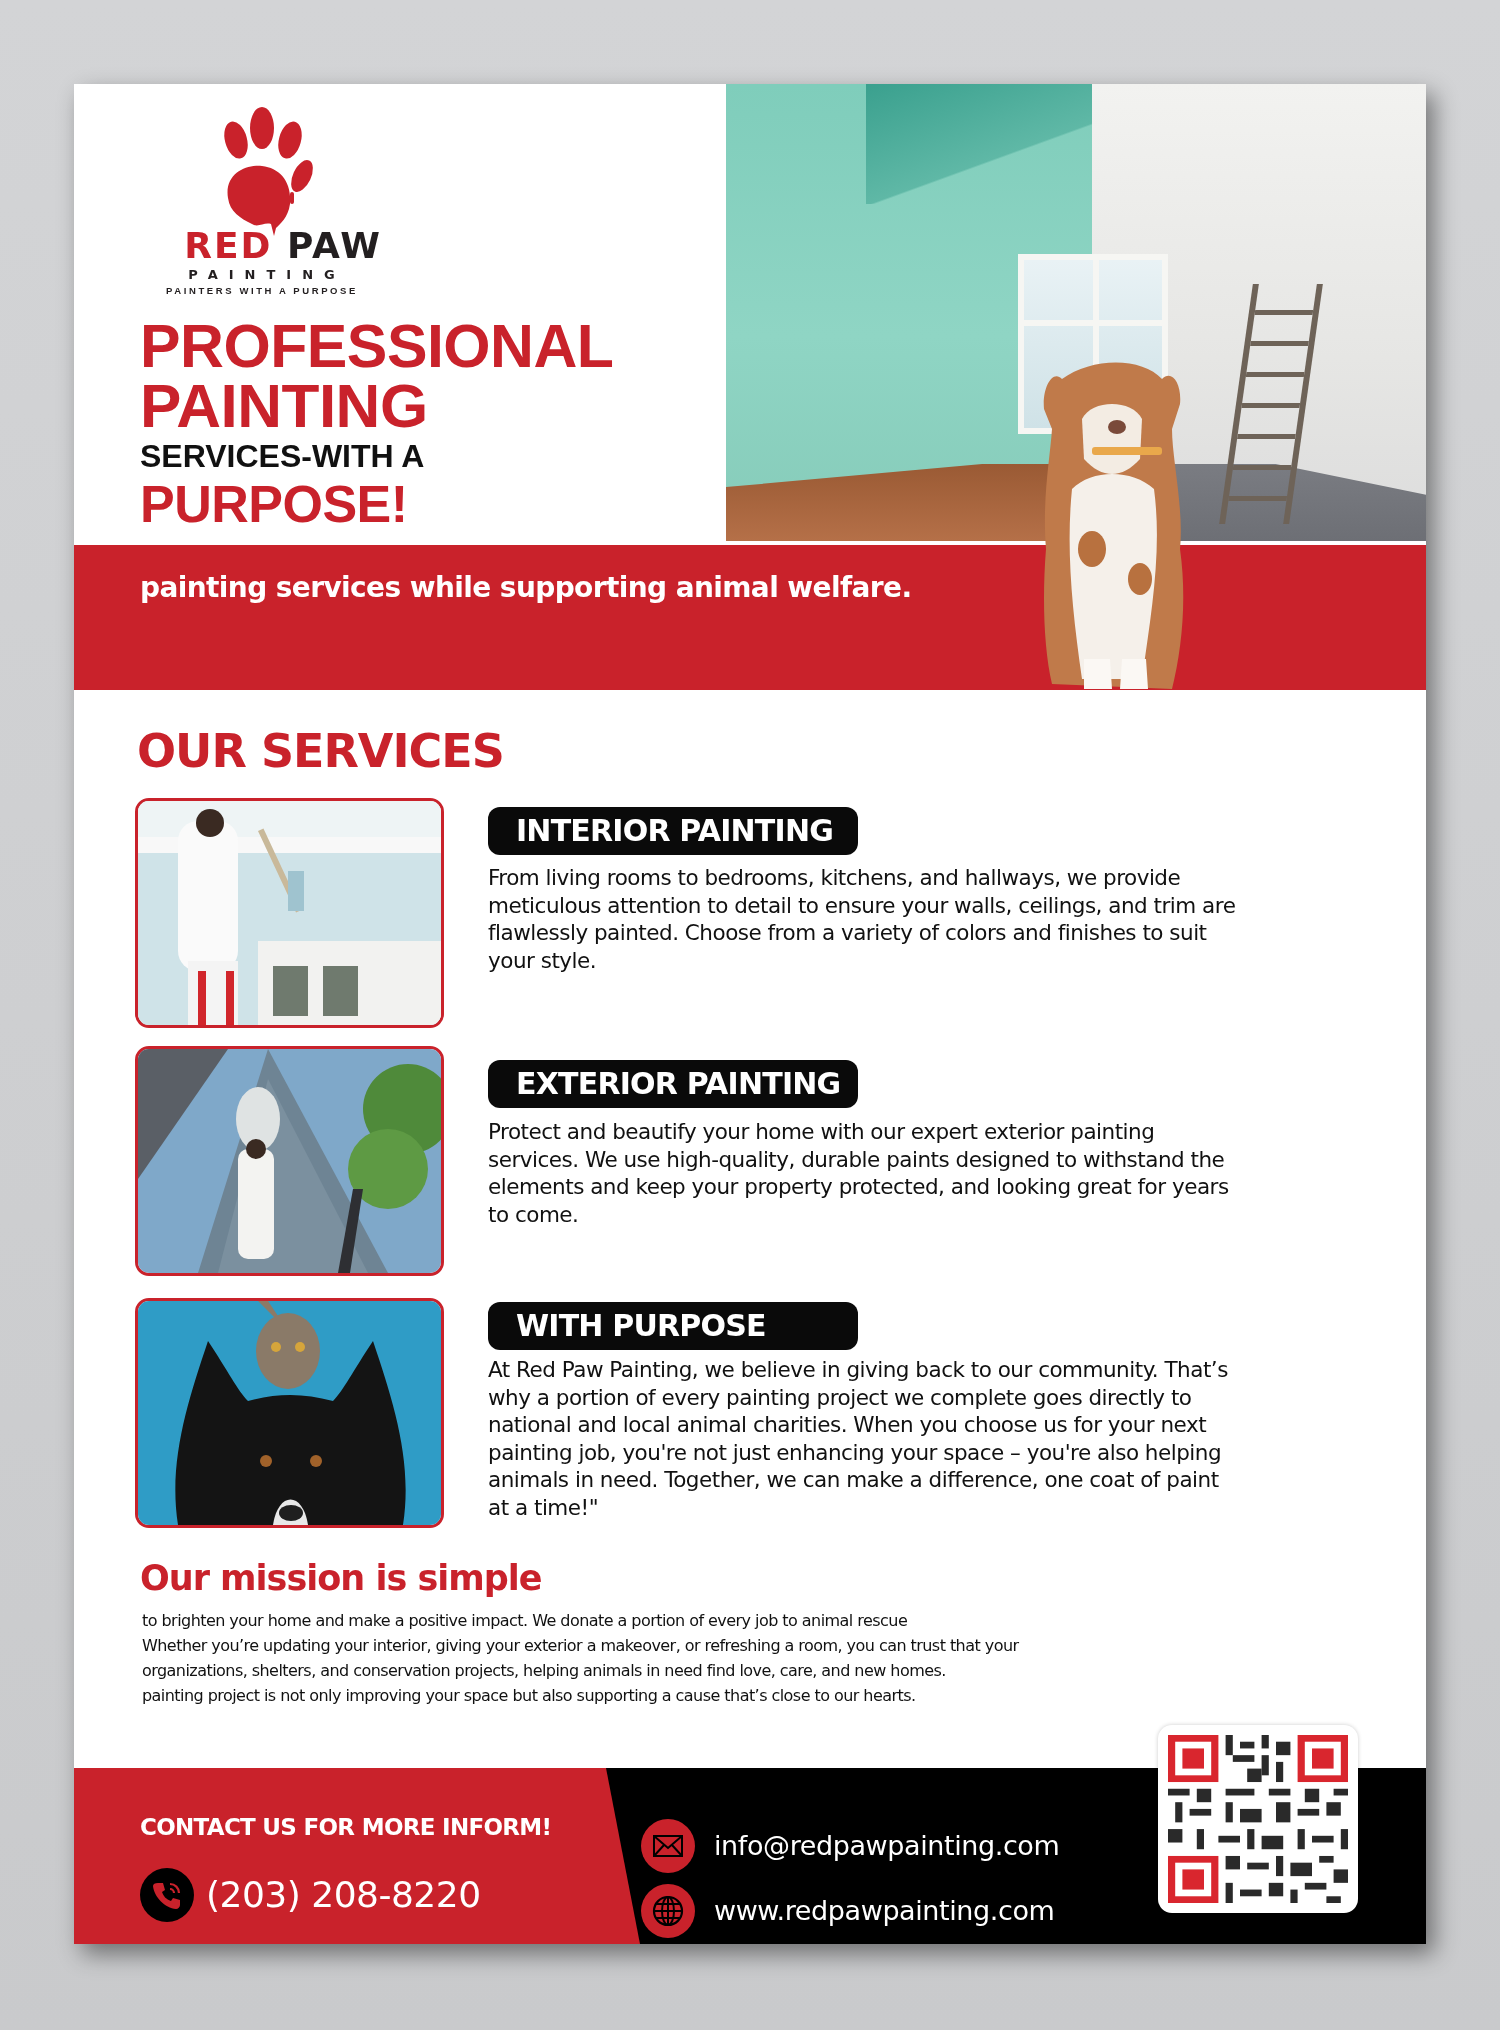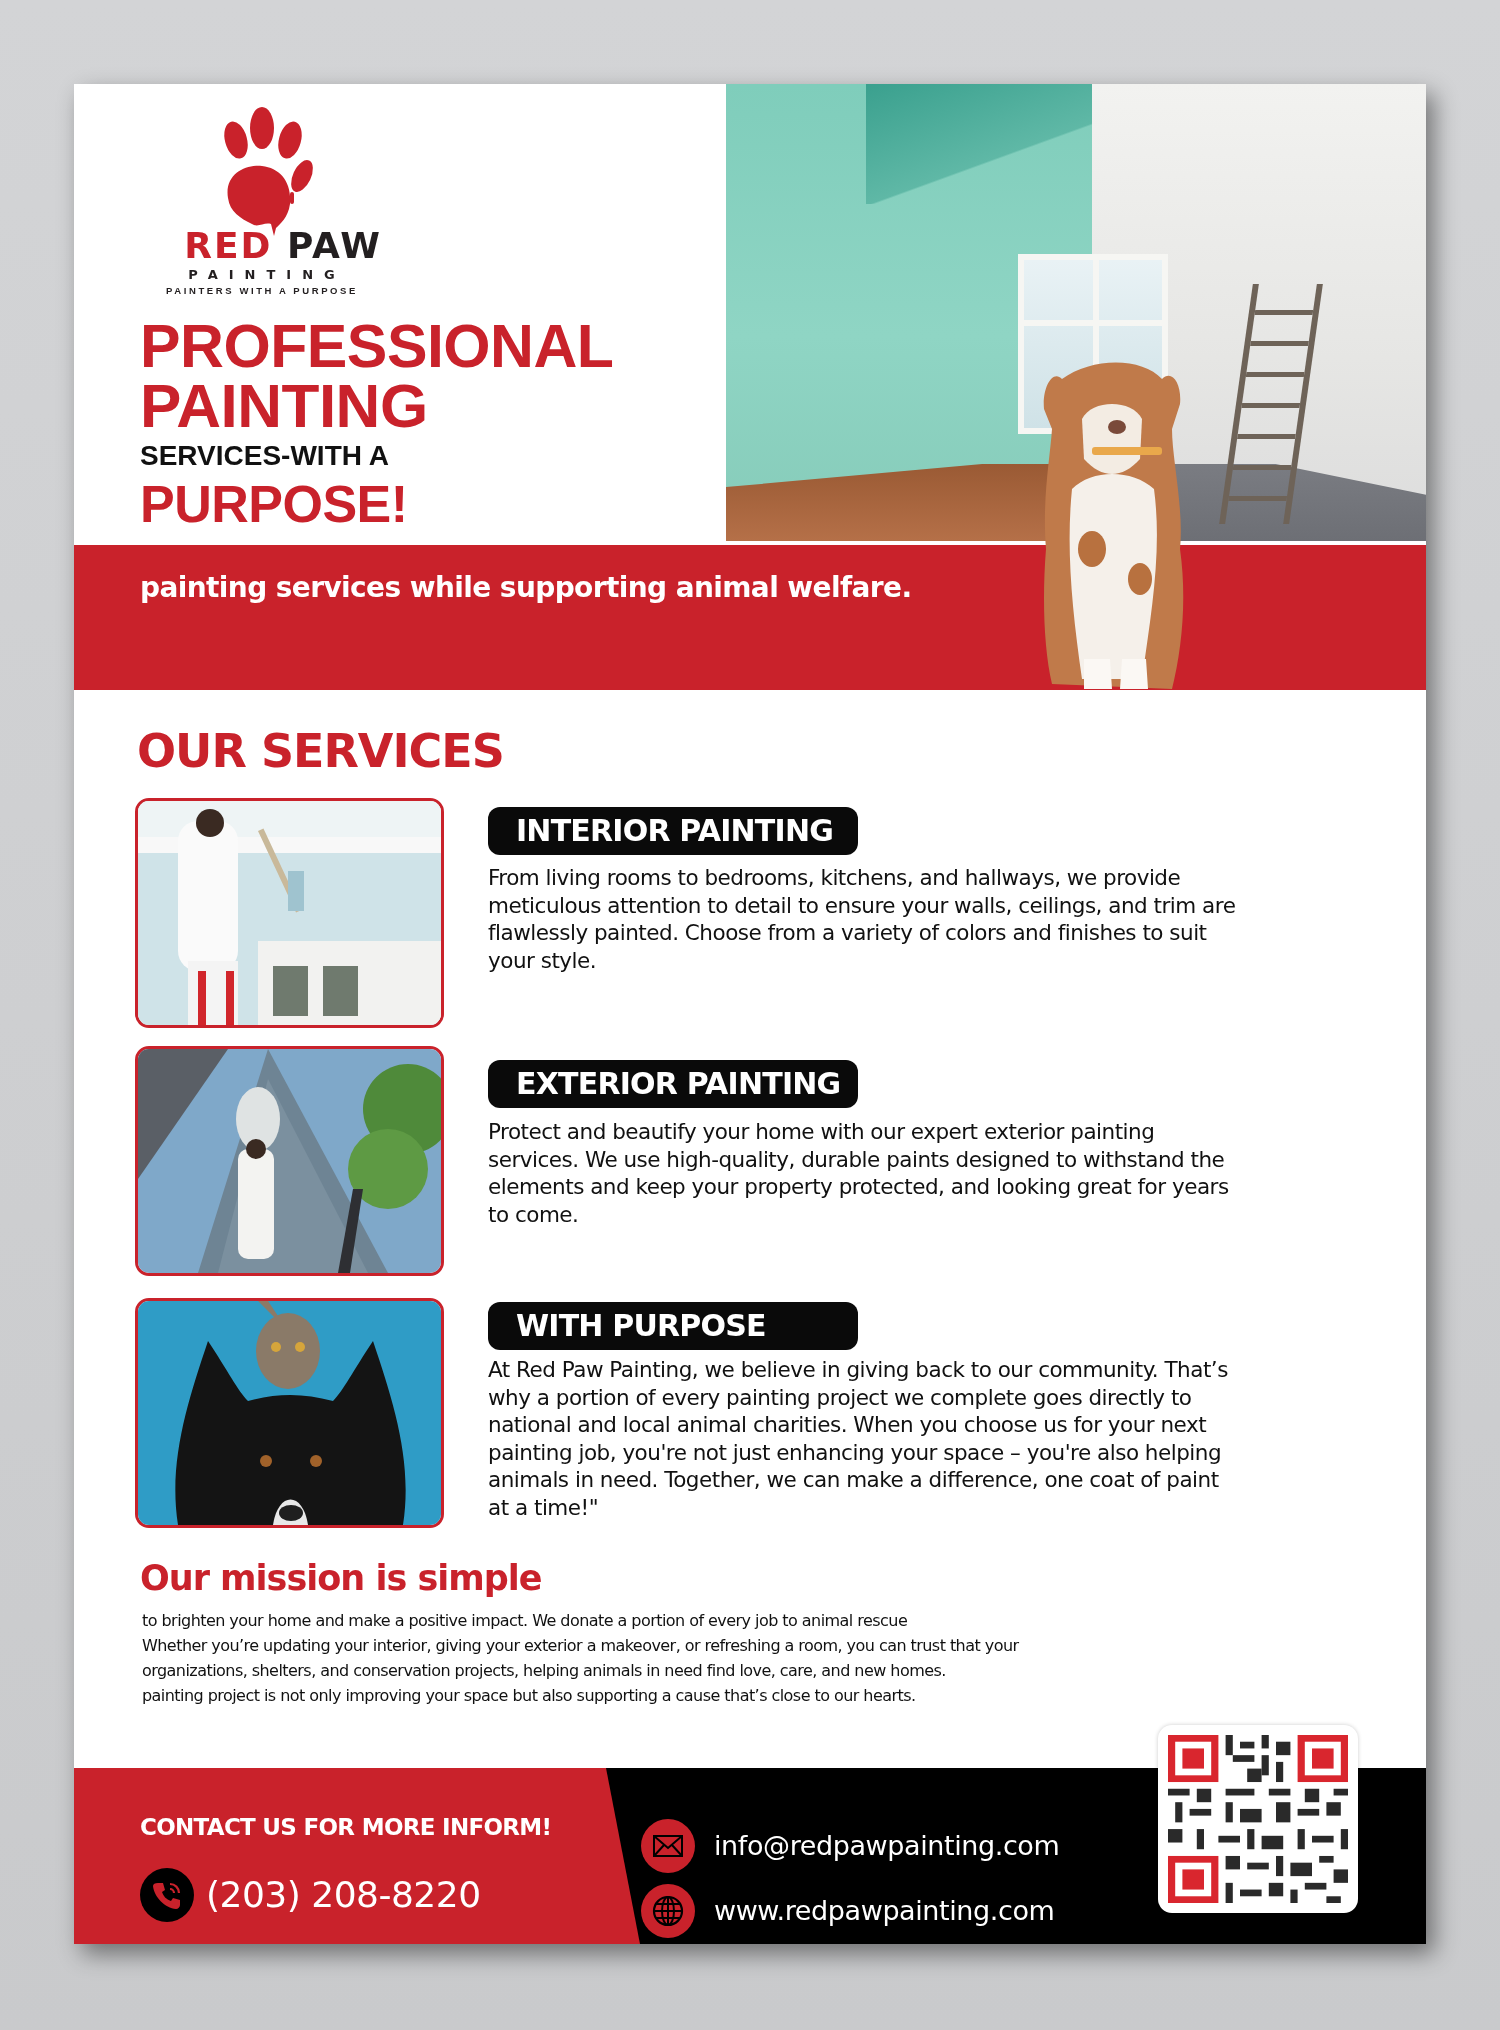--- a/index.html
+++ b/index.html
@@ -23,21 +23,21 @@
   .brand-line1 { left: 68px; top: 144px; width: 240px; text-align: right; font-family: "DejaVu Sans", sans-serif; font-weight: bold; font-size: 36px; letter-spacing: 2px; line-height: 36px; }
   .brand-red { color: #c9222b; }
   .brand-dark { color: #231f20; }
   .brand-line2 { left: 68px; top: 183px; width: 240px; text-align: center; font-family: "DejaVu Sans", sans-serif; font-weight: bold; font-size: 13px; letter-spacing: 11px; color: #231f20; padding-left: 10px; }
   .brand-line3 { left: 68px; top: 201px; width: 240px; text-align: center; font-family: Liberation Sans, sans-serif; font-weight: bold; font-size: 9.5px; letter-spacing: 2.6px; color: #231f20; }
 
   
   .h-red { color: #c9222b; font-family: "Liberation Sans", sans-serif; font-weight: bold; letter-spacing: -0.5px; }
   .h1a { left: 66px; top: 232px; font-size: 62px; line-height: 60px; transform: scaleX(0.98); transform-origin: left; }
   .h1b { left: 66px; top: 292px; font-size: 62px; line-height: 60px; }
-  .h1c { left: 66px; top: 352px; font-size: 28px; line-height: 40px; color: #111; font-weight: bold; }
+  .h1c { left: 66px; top: 352px; font-size: 32px; line-height: 40px; color: #111; font-weight: bold; }
   .h1d { left: 66px; top: 392px; font-size: 52px; line-height: 56px; }
 
   
   .hero { left: 652px; top: 0; width: 700px; height: 457px; overflow: hidden; background: #ddd; }
   .hero-left { position: absolute; left: 0; top: 0; width: 366px; height: 100%; background: linear-gradient(180deg, #7fcdbb 0%, #8fd5c4 55%, #86cbb9 100%); }
   .hero-right { position: absolute; left: 366px; top: 0; width: 334px; height: 100%; background: linear-gradient(180deg, #f2f2f0 0%, #e6e6e4 60%, #dcdcdc 100%); }
   .hero-ceiling-l { position: absolute; left: 140px; top: 0; width: 226px; height: 120px; background: linear-gradient(160deg, #3aa08e 0%, #5fb8a6 60%, rgba(0,0,0,0) 61%); }
   .hero-window { position: absolute; left: 292px; top: 170px; width: 150px; height: 180px; background: linear-gradient(180deg, #e9f2f5, #cfe2e7); border: 6px solid #f6f6f3; }
   .hero-window-bar { position: absolute; left: 69px; top: 0; width: 6px; height: 100%; background: #f6f6f3; }
   .hero-window-bar2 { position: absolute; left: 0; top: 60px; width: 100%; height: 6px; background: #f6f6f3; }

